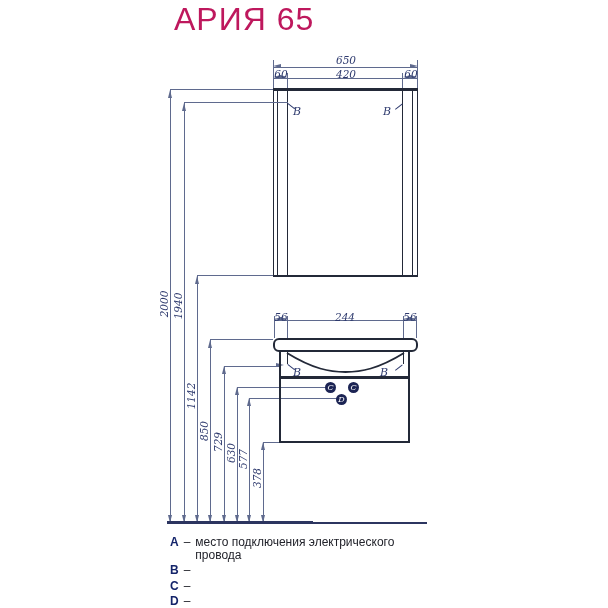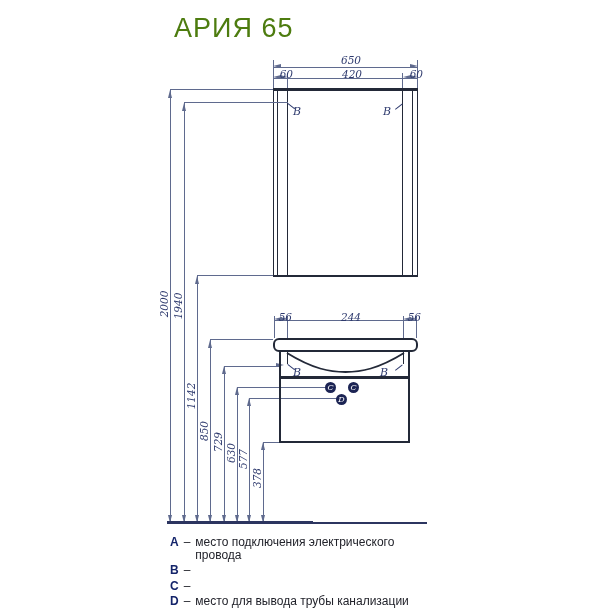--- a/index.html
+++ b/index.html
@@ -6,22 +6,22 @@
   .canvas{
     position:relative;width:608px;height:608px;background:#ffffff;overflow:hidden;
     font-family:"Liberation Sans",sans-serif;
     --outline:#232938;        
     --dim:#5f6a8e;            
     --dimtext:#2e3a6e;        
     --navy:#1c2454;           
   }
   .ln{position:absolute;background:var(--dim);}
   .st{background:var(--outline);}
-  .title{position:absolute;left:174px;top:13px;font-size:27px;color:#4d7c0f;letter-spacing:1px;}
-  .hl{position:absolute;font:italic 10.5px "DejaVu Serif",serif;color:var(--dimtext);text-align:right;}
+  .title{position:absolute;left:174px;top:1px;font-size:32px;color:#be185d;letter-spacing:1px;}
+  .hl{position:absolute;font:italic 10.5px "DejaVu Serif",serif;color:var(--dimtext);text-align:center;}
   .vl{position:absolute;font:italic 10.5px "DejaVu Serif",serif;color:var(--dimtext);
       transform:translate(-50%,-50%) rotate(-90deg);white-space:nowrap;}
   .bm{position:absolute;font:italic 11px "DejaVu Serif",serif;color:var(--dimtext);}
   .ldr{position:absolute;height:1px;background:var(--dimtext);transform-origin:0 0;}
   .au{position:absolute;width:0;height:0;border-left:2.5px solid transparent;border-right:2.5px solid transparent;border-bottom:8px solid var(--dim);}
   .ad{position:absolute;width:0;height:0;border-left:2.5px solid transparent;border-right:2.5px solid transparent;border-top:8px solid var(--dim);}
   .al{position:absolute;width:0;height:0;border-top:2.5px solid transparent;border-bottom:2.5px solid transparent;border-right:8px solid var(--dim);}
   .ar{position:absolute;width:0;height:0;border-top:2.5px solid transparent;border-bottom:2.5px solid transparent;border-left:8px solid var(--dim);}
   .slab{position:absolute;left:273px;top:338px;width:145px;height:14px;border:2px solid var(--outline);
         border-radius:6px;background:#fff;box-sizing:border-box;}
@@ -165,17 +165,16 @@
       <span class="lkey">B</span>
       <span>–</span>
     </div>
     <div class="lrow">
       <span class="lkey">C</span>
       <span>–</span>
     </div>
     <div class="lrow">
       <span class="lkey">D</span>
       <span>–</span>
-      <span>место для вывода трубы канализации</span>
     </div>
   </div>
 
 </div>
 
 </body></html>

